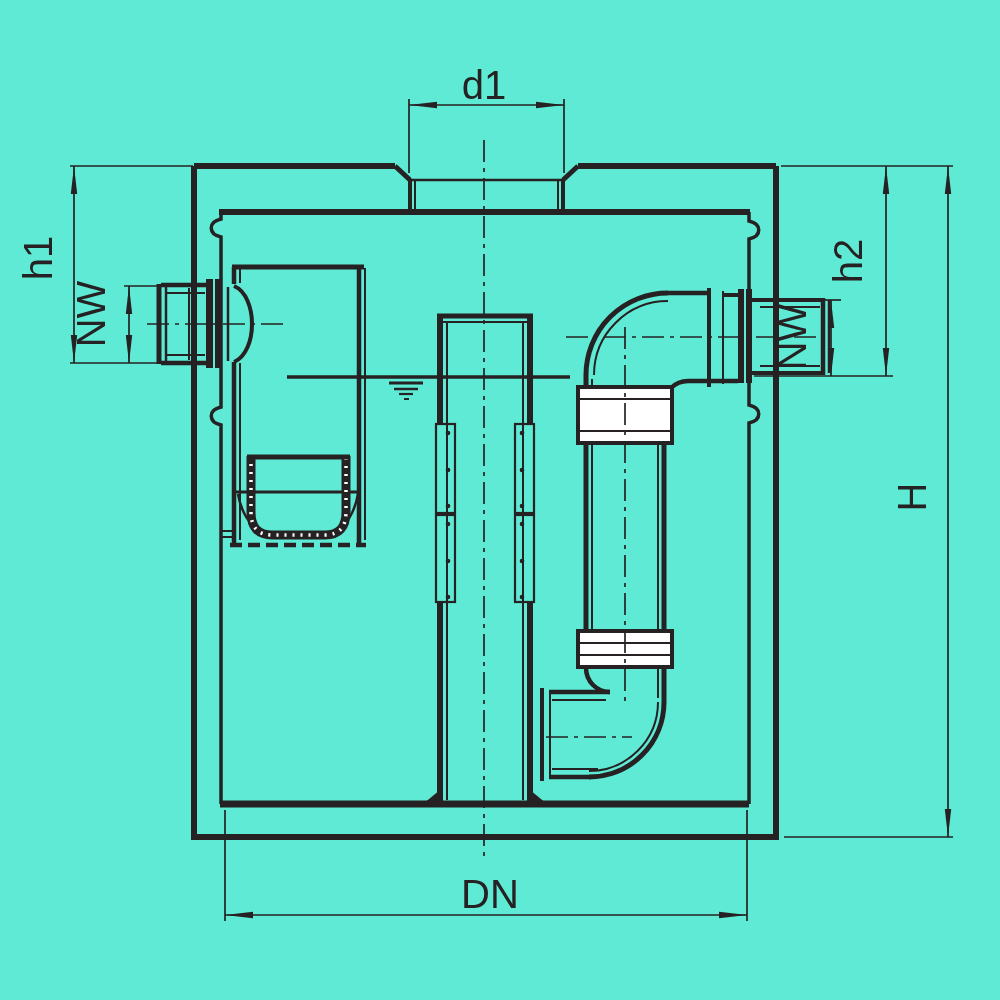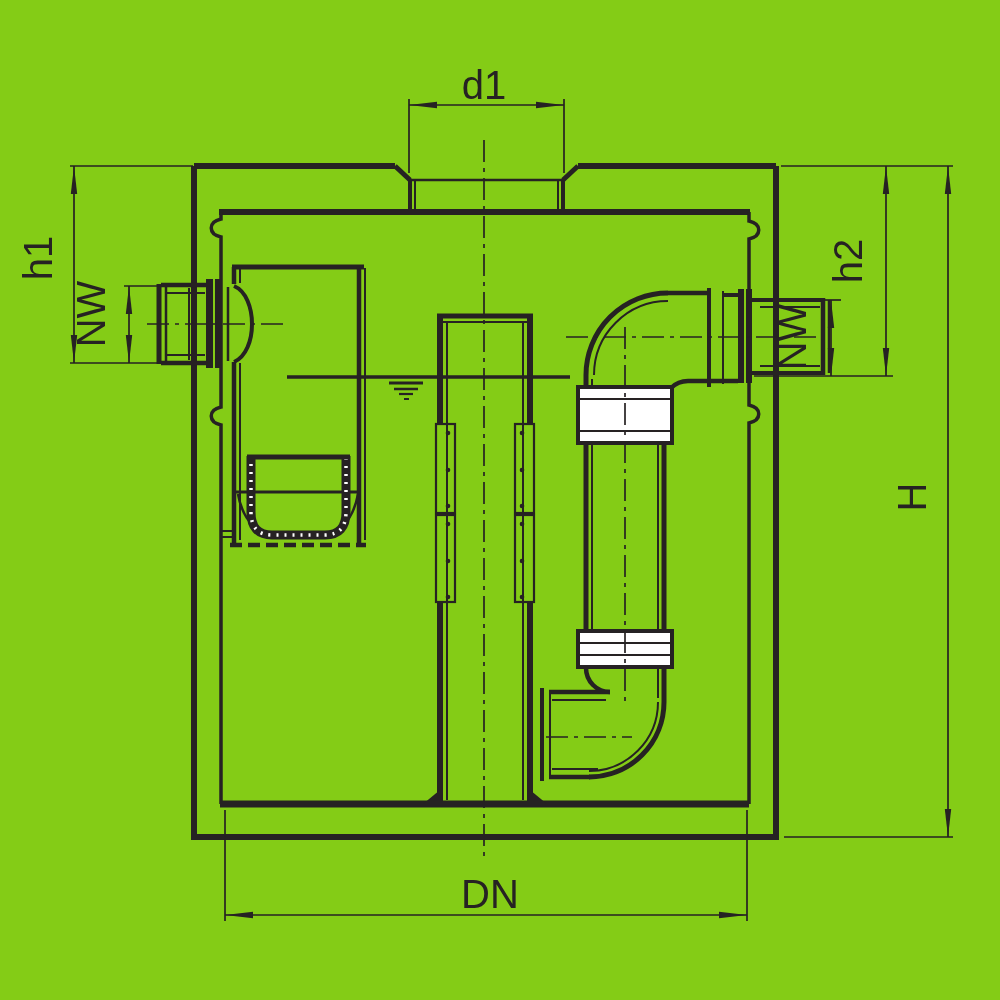--- a/index.html
+++ b/index.html
@@ -4,21 +4,21 @@
 <style>
   html, body {
     margin: 0;
     padding: 0;
     background: #ffffff;
   }
   .stage {
     position: relative;
     width: 1000px;
     height: 1000px;
-    background: #84cc16;
+    background: #5eead4;
     overflow: hidden;
     font-family: "Liberation Sans", sans-serif;
   }
   svg { display: block; }
   .ln   { stroke: #262223; fill: none; stroke-linecap: butt; }
   .w6   { stroke-width: 6; }
   .w5   { stroke-width: 5; }
   .w45  { stroke-width: 4.5; }
   .w4   { stroke-width: 4; }
   .w35  { stroke-width: 3.5; }

